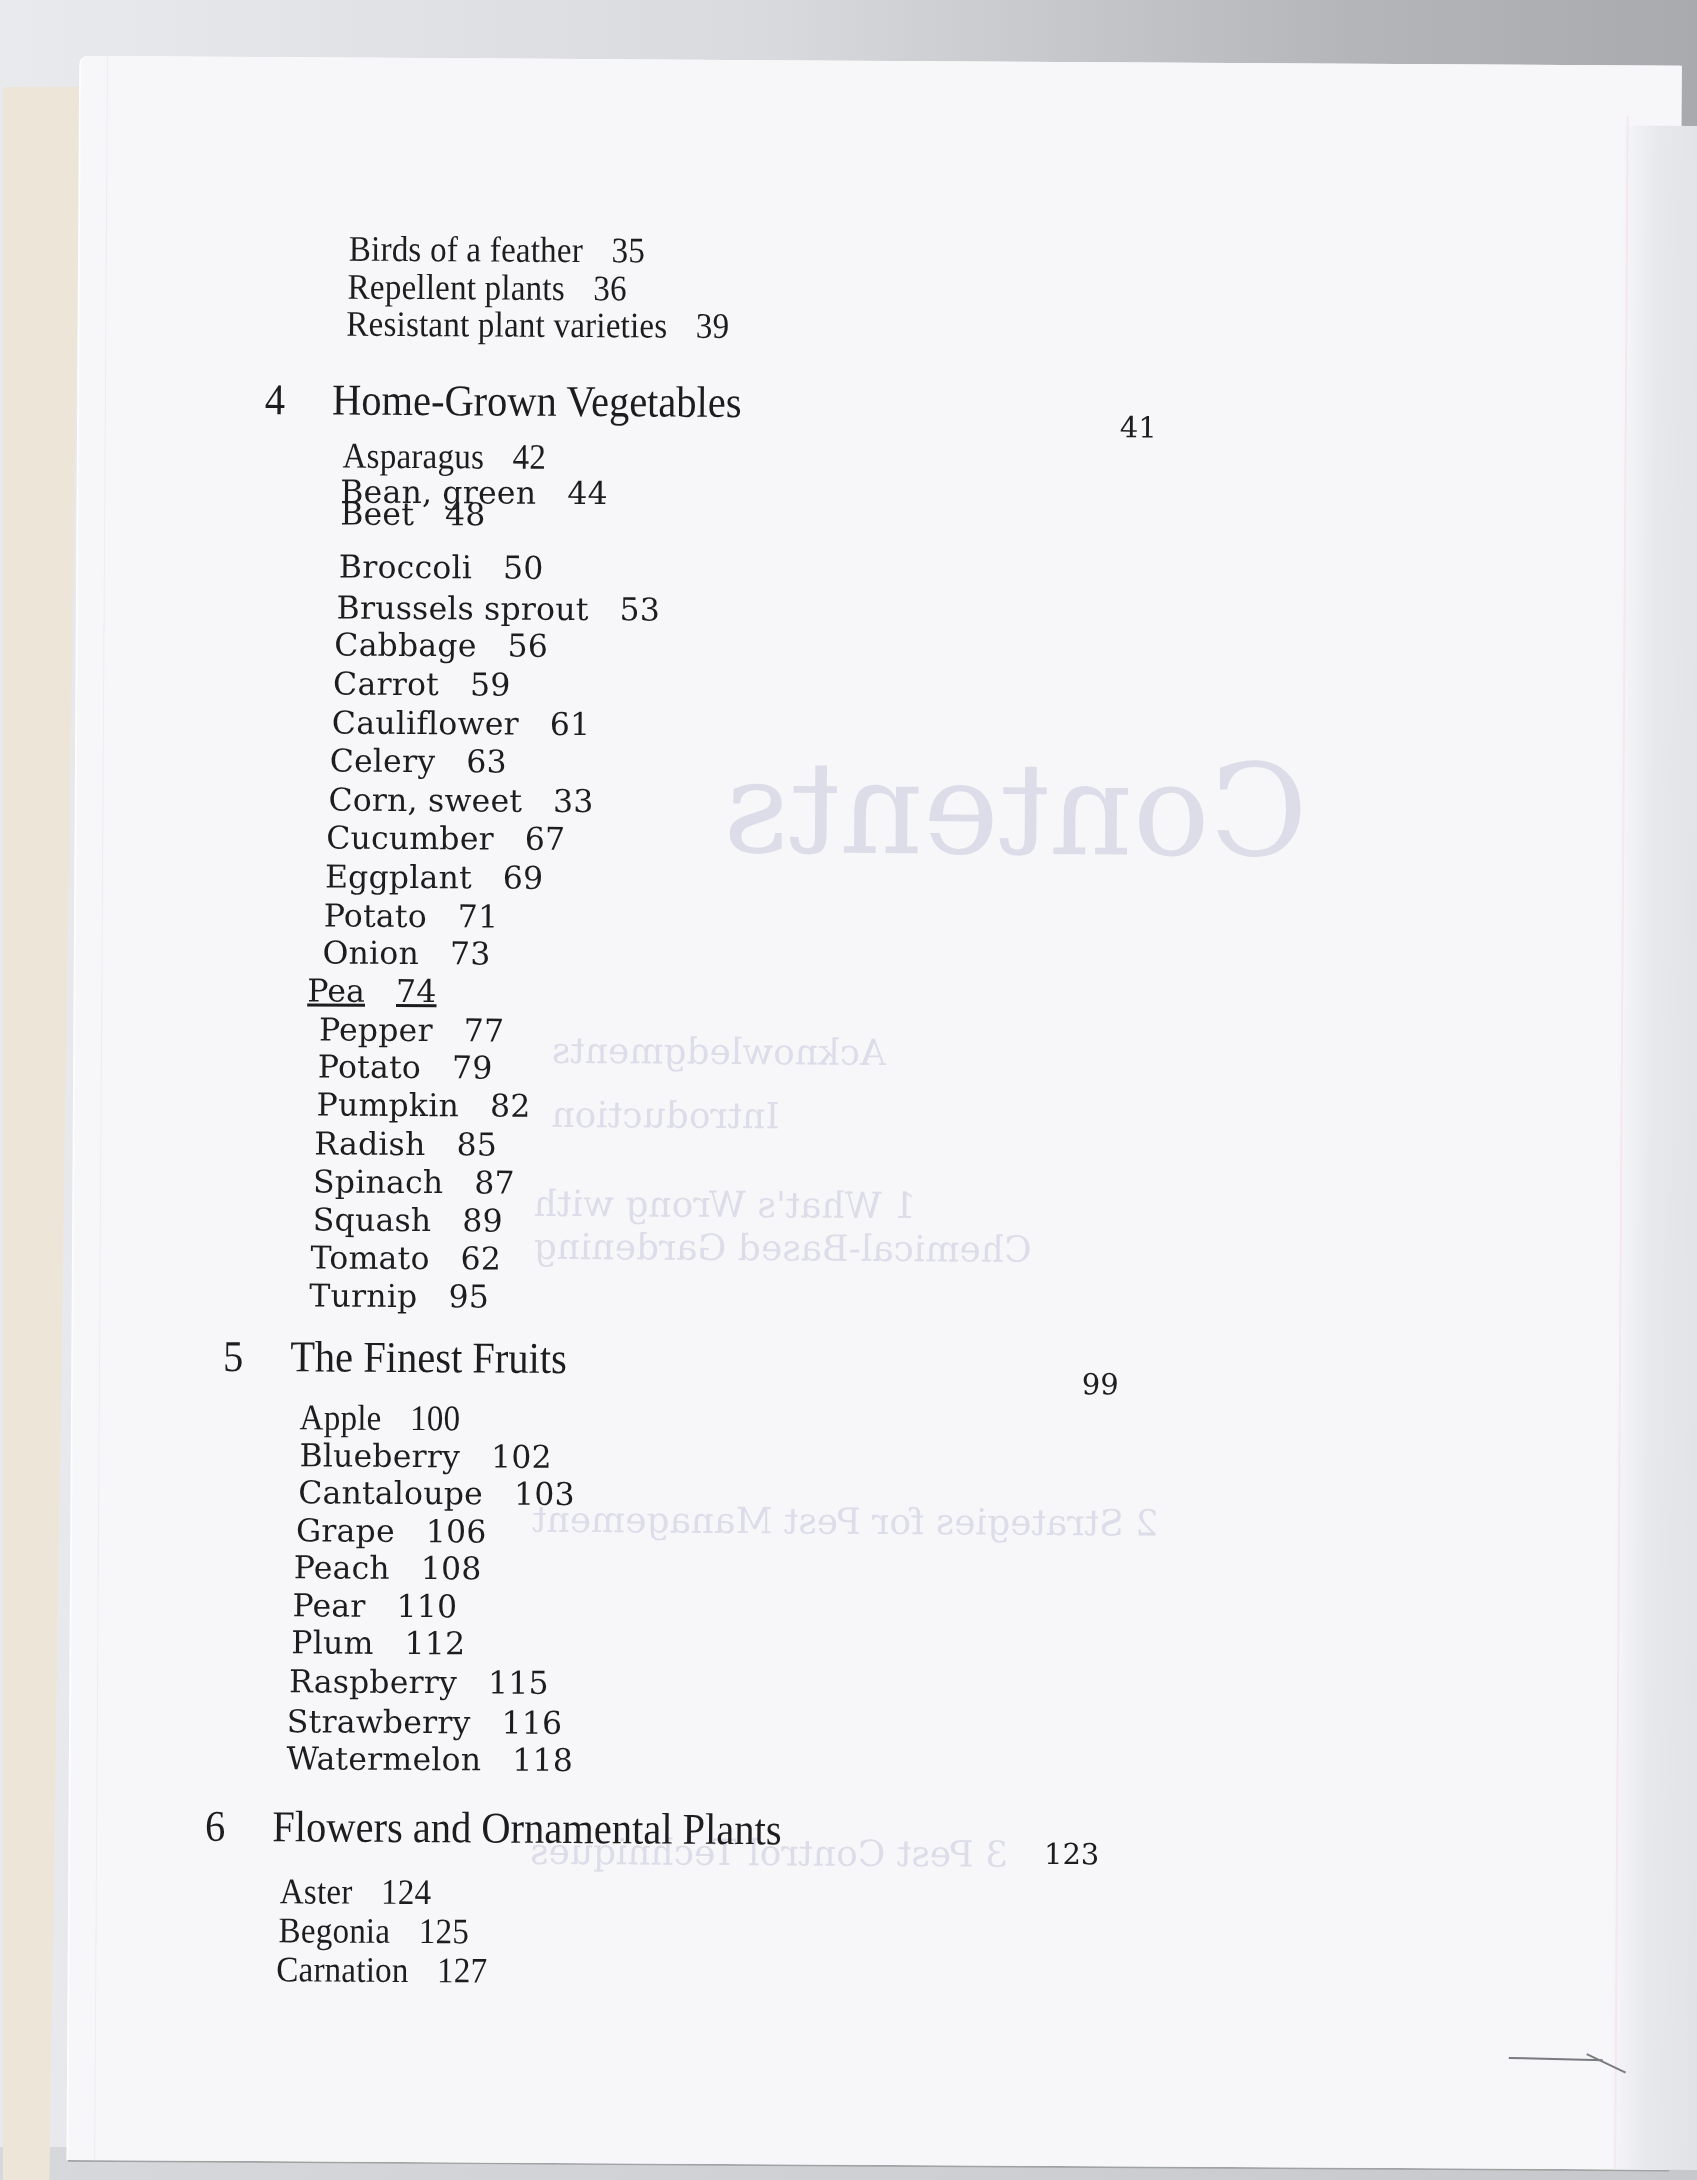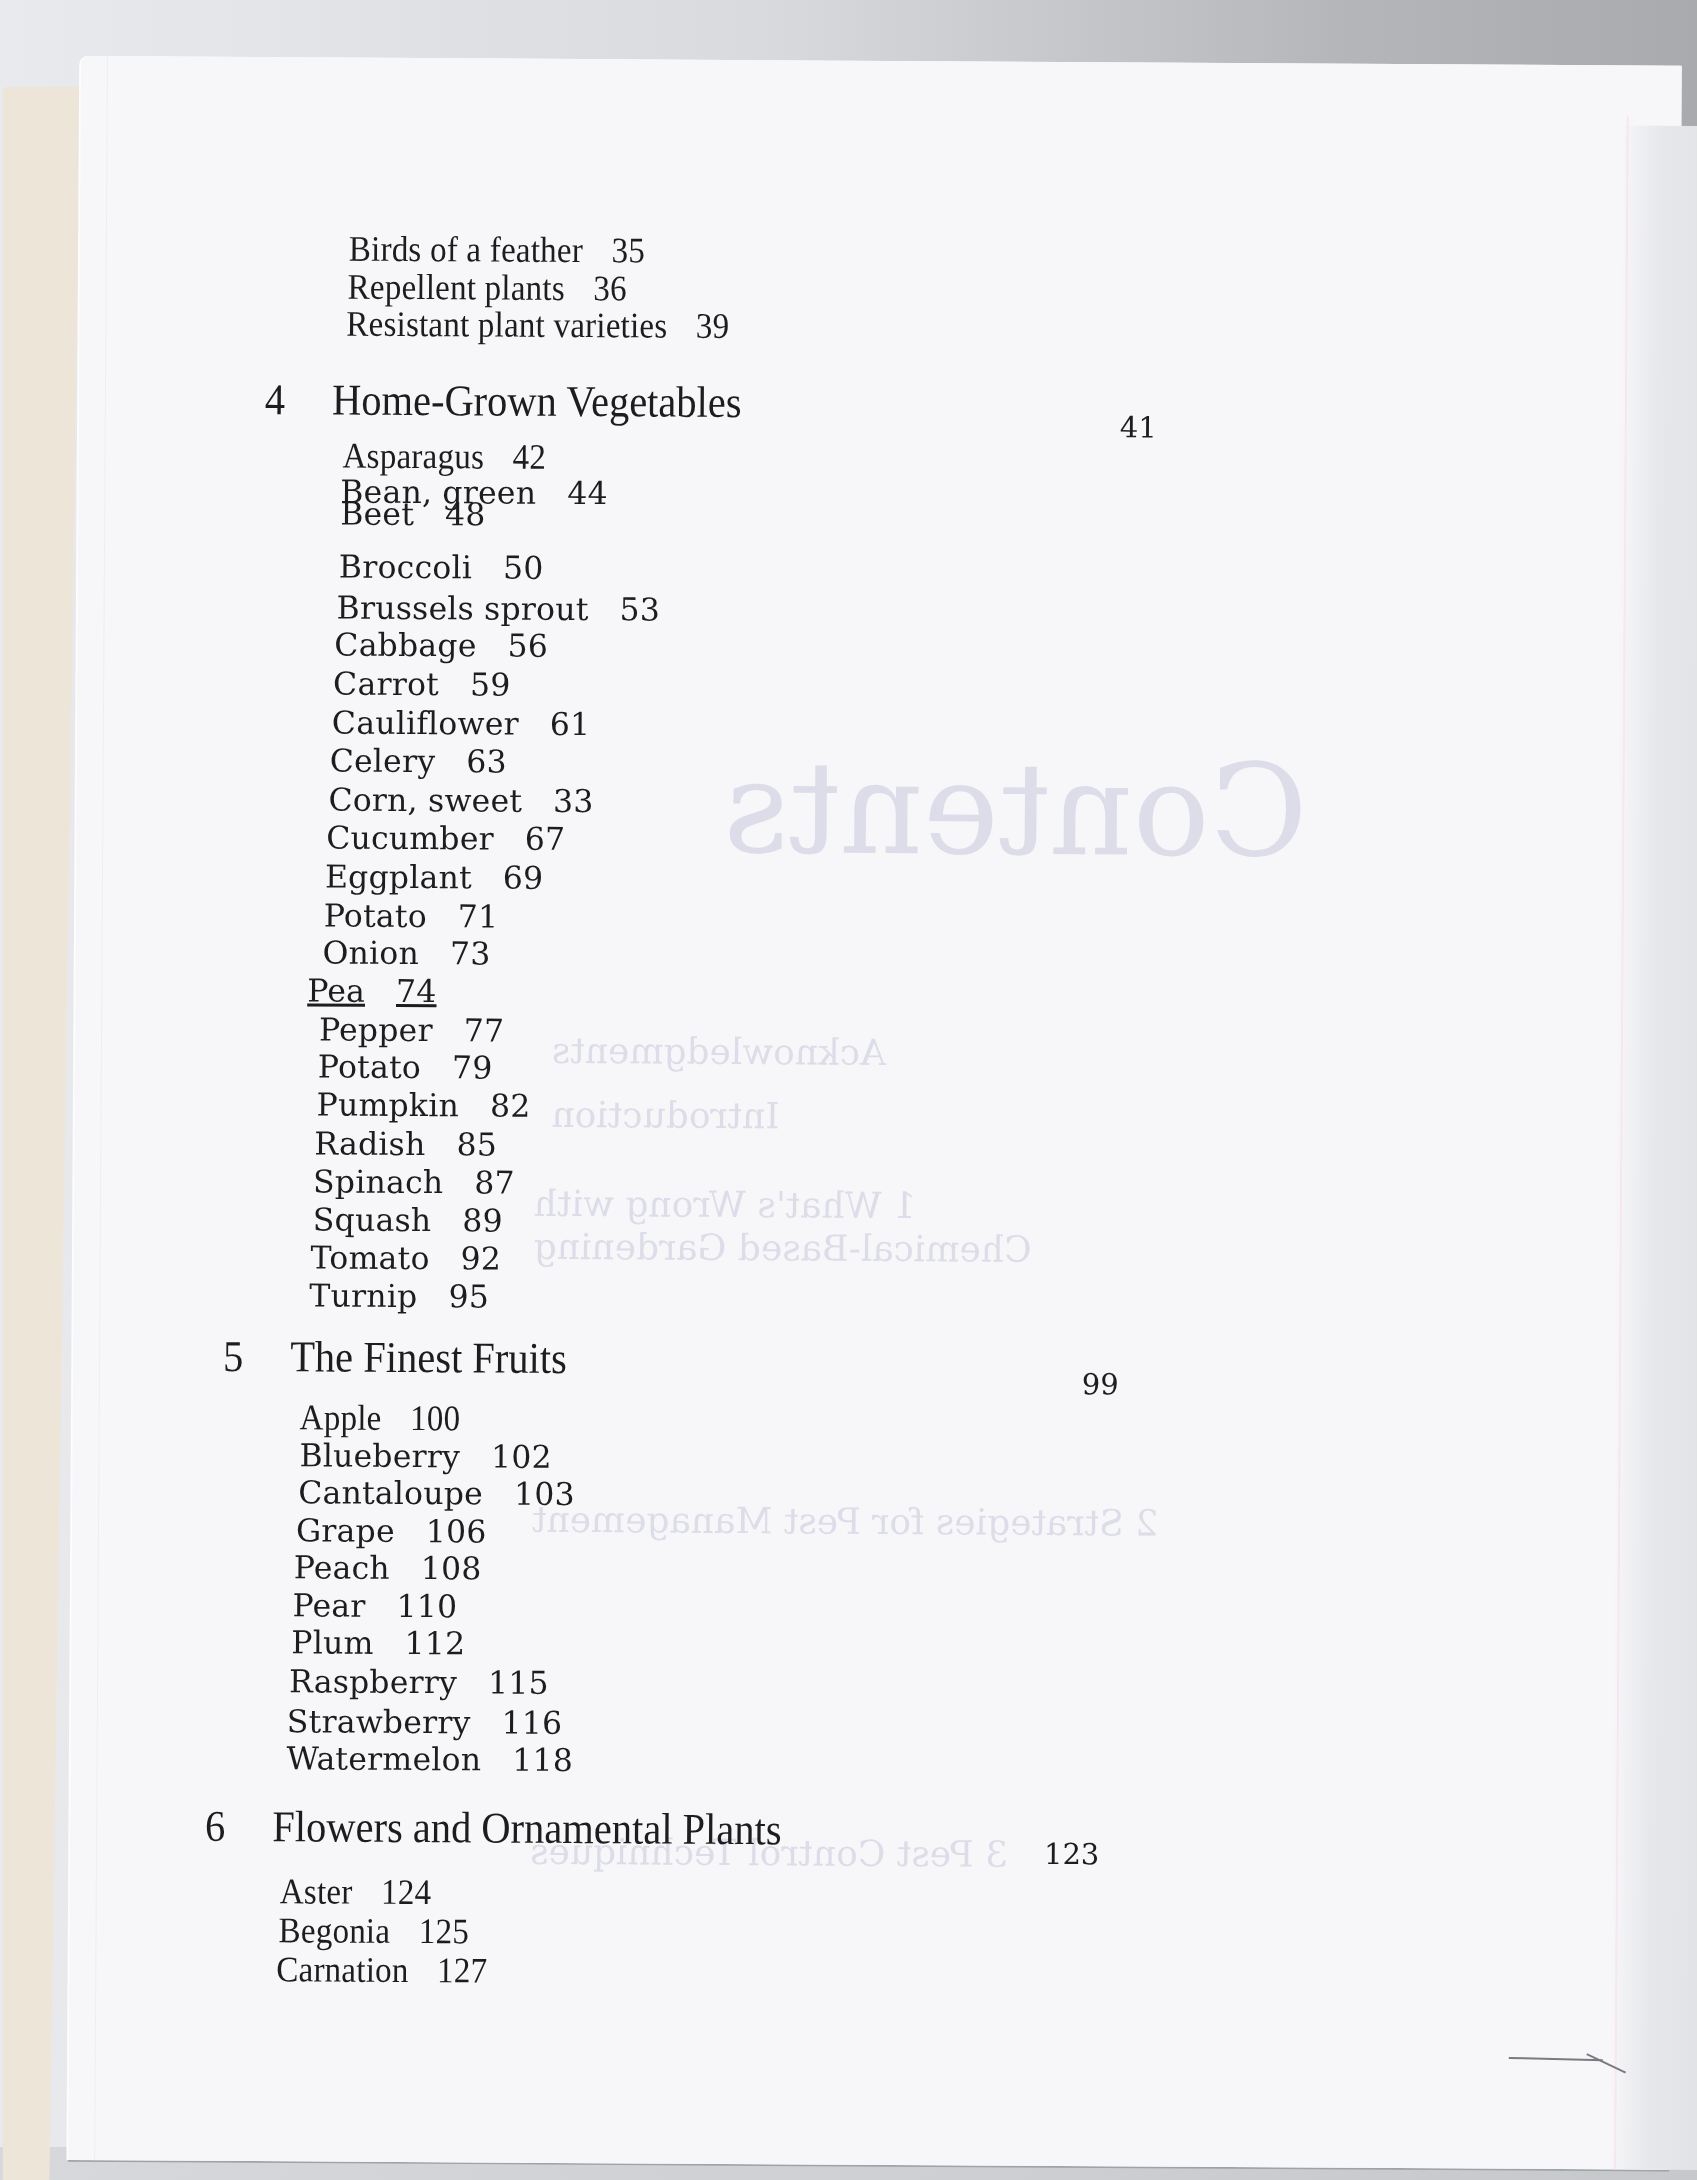--- a/index.html
+++ b/index.html
@@ -218,21 +218,21 @@
     <div class="entry" style="left:240px; top:1068px;">
       <span>Radish</span><span class="pg">85</span>
     </div>
     <div class="entry" style="left:239px; top:1106px;">
       <span>Spinach</span><span class="pg">87</span>
     </div>
     <div class="entry" style="left:239px; top:1144px;">
       <span>Squash</span><span class="pg">89</span>
     </div>
     <div class="entry" style="left:237px; top:1182px;">
-      <span>Tomato</span><span class="pg">92</span>
+      <span>Tomato</span><span class="pg">62</span>
     </div>
     <div class="entry" style="left:236px; top:1220px;">
       <span>Turnip</span><span class="pg">95</span>
     </div>
 
     <div class="chapter cond" style="left:150px; top:1274px; font-size:44px;">
       <span class="num">5</span>
       <span class="title">The Finest Fruits</span>
     </div>
     <div class="chapter-page" style="left:1009px; top:1305px;text-align:right;">99</div>

